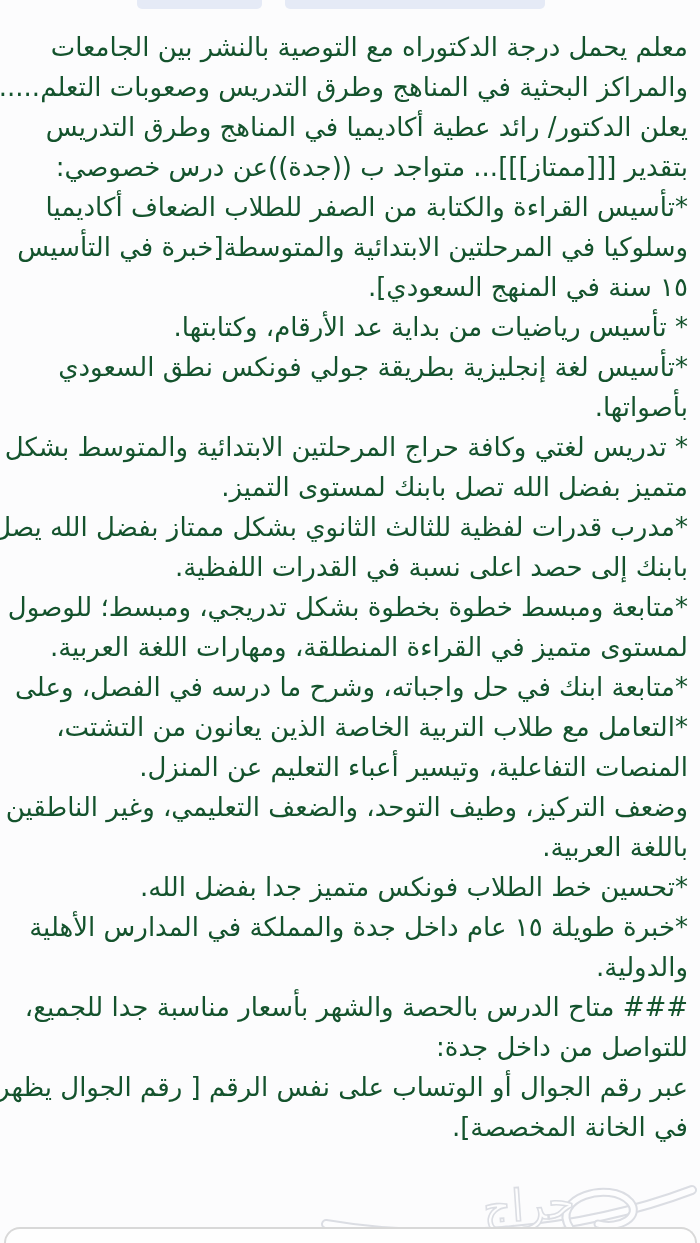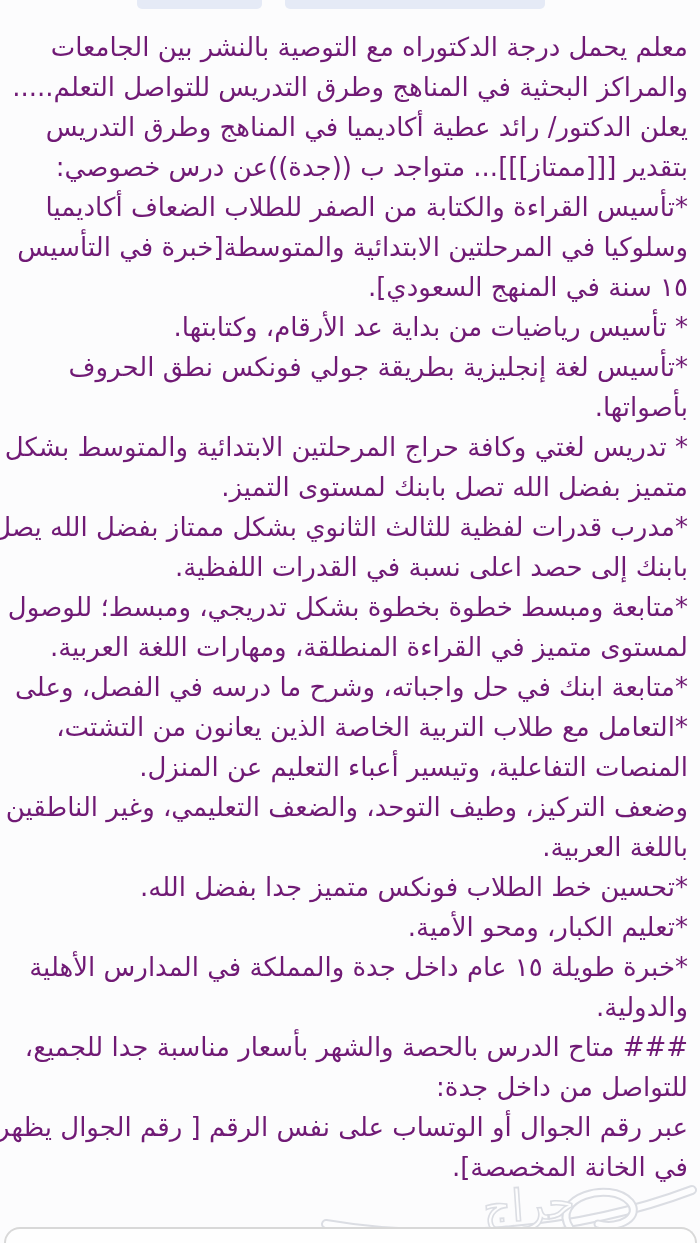--- a/index.html
+++ b/index.html
@@ -19,21 +19,21 @@
   .frag-a{left:137px;width:125px;}
   .frag-b{left:285px;width:260px;}
 
   
   .ad-text{
     position:absolute;
     top:27px;left:0;right:0;
     padding:0 12px 10px 6px;
     direction:rtl;
     text-align:right;
-    color:#701a75;
+    color:#14532d;
     font-size:26px;
     line-height:40px;
     letter-spacing:0;
   }
   .ad-text .line{
     white-space:nowrap;
   }
 
   
   .wm{
@@ -57,42 +57,41 @@
 </head>
 <body>
 
 <div class="page">
 
   <div class="frag frag-a"></div>
   <div class="frag frag-b"></div>
 
   <div class="ad-text">
       <div class="line">معلم يحمل درجة الدكتوراه مع التوصية بالنشر بين الجامعات</div>
-      <div class="line">والمراكز البحثية في المناهج وطرق التدريس للتواصل التعلم.....</div>
+      <div class="line">والمراكز البحثية في المناهج وطرق التدريس وصعوبات التعلم.....</div>
       <div class="line">يعلن الدكتور/ رائد عطية أكاديميا في المناهج وطرق التدريس</div>
       <div class="line">بتقدير [[[ممتاز]]]... متواجد ب ((جدة))عن درس خصوصي:</div>
       <div class="line">*تأسيس القراءة والكتابة من الصفر للطلاب الضعاف أكاديميا</div>
       <div class="line">وسلوكيا في المرحلتين الابتدائية والمتوسطة[خبرة في التأسيس</div>
       <div class="line">١٥ سنة في المنهج السعودي].</div>
       <div class="line">* تأسيس رياضيات من بداية عد الأرقام، وكتابتها.</div>
-      <div class="line">*تأسيس لغة إنجليزية بطريقة جولي فونكس نطق الحروف</div>
+      <div class="line">*تأسيس لغة إنجليزية بطريقة جولي فونكس نطق السعودي</div>
       <div class="line">بأصواتها.</div>
       <div class="line">* تدريس لغتي وكافة حراج المرحلتين الابتدائية والمتوسط بشكل</div>
       <div class="line">متميز بفضل الله تصل بابنك لمستوى التميز.</div>
       <div class="line">*مدرب قدرات لفظية للثالث الثانوي بشكل ممتاز بفضل الله يصل</div>
       <div class="line">بابنك إلى حصد اعلى نسبة في القدرات اللفظية.</div>
       <div class="line">*متابعة ومبسط خطوة بخطوة بشكل تدريجي، ومبسط؛ للوصول</div>
       <div class="line">لمستوى متميز في القراءة المنطلقة، ومهارات اللغة العربية.</div>
       <div class="line">*متابعة ابنك في حل واجباته، وشرح ما درسه في الفصل، وعلى</div>
       <div class="line">*التعامل مع طلاب التربية الخاصة الذين يعانون من التشتت،</div>
       <div class="line">المنصات التفاعلية، وتيسير أعباء التعليم عن المنزل.</div>
       <div class="line">وضعف التركيز، وطيف التوحد، والضعف التعليمي، وغير الناطقين</div>
       <div class="line">باللغة العربية.</div>
       <div class="line">*تحسين خط الطلاب فونكس متميز جدا بفضل الله.</div>
-      <div class="line">*تعليم الكبار، ومحو الأمية.</div>
       <div class="line">*خبرة طويلة ١٥ عام داخل جدة والمملكة في المدارس الأهلية</div>
       <div class="line">والدولية.</div>
       <div class="line">### متاح الدرس بالحصة والشهر بأسعار مناسبة جدا للجميع،</div>
       <div class="line">للتواصل من داخل جدة:</div>
       <div class="line">عبر رقم الجوال أو الوتساب على نفس الرقم [ رقم الجوال يظهر</div>
       <div class="line">في الخانة المخصصة].</div>
     </div>
 
   <svg class="wm" viewBox="0 0 380 76" xmlns="http://www.w3.org/2000/svg">
 

